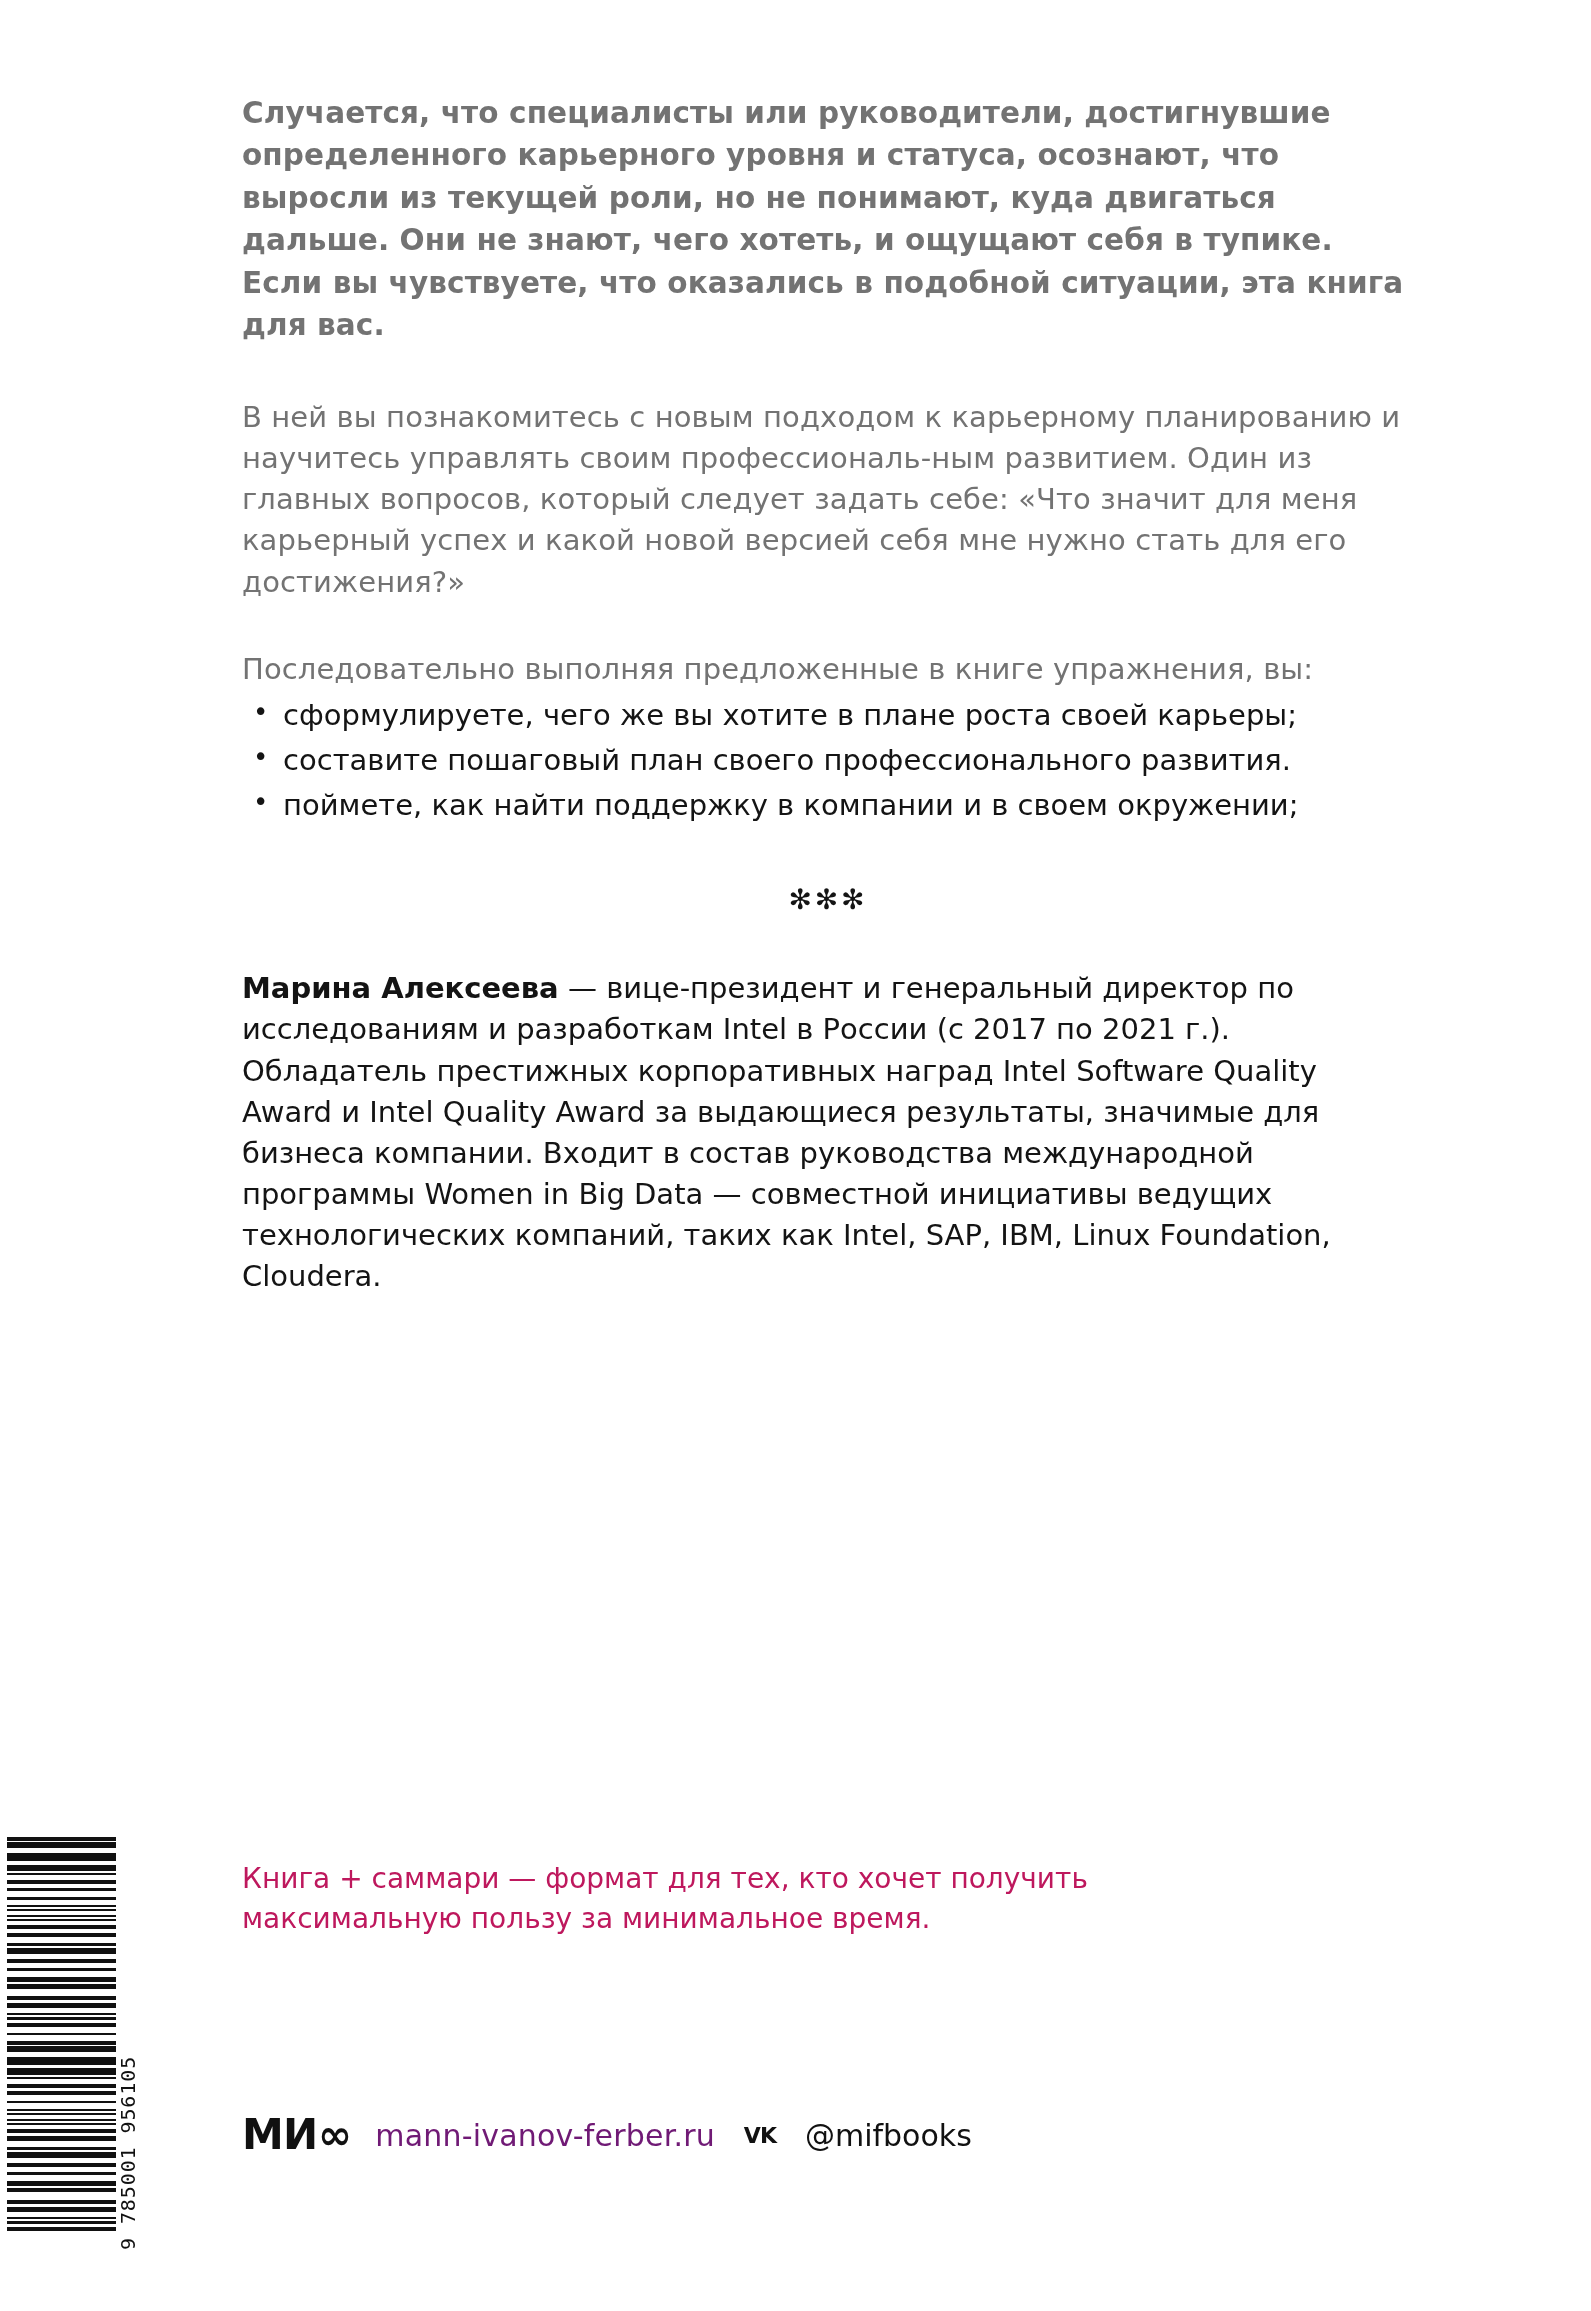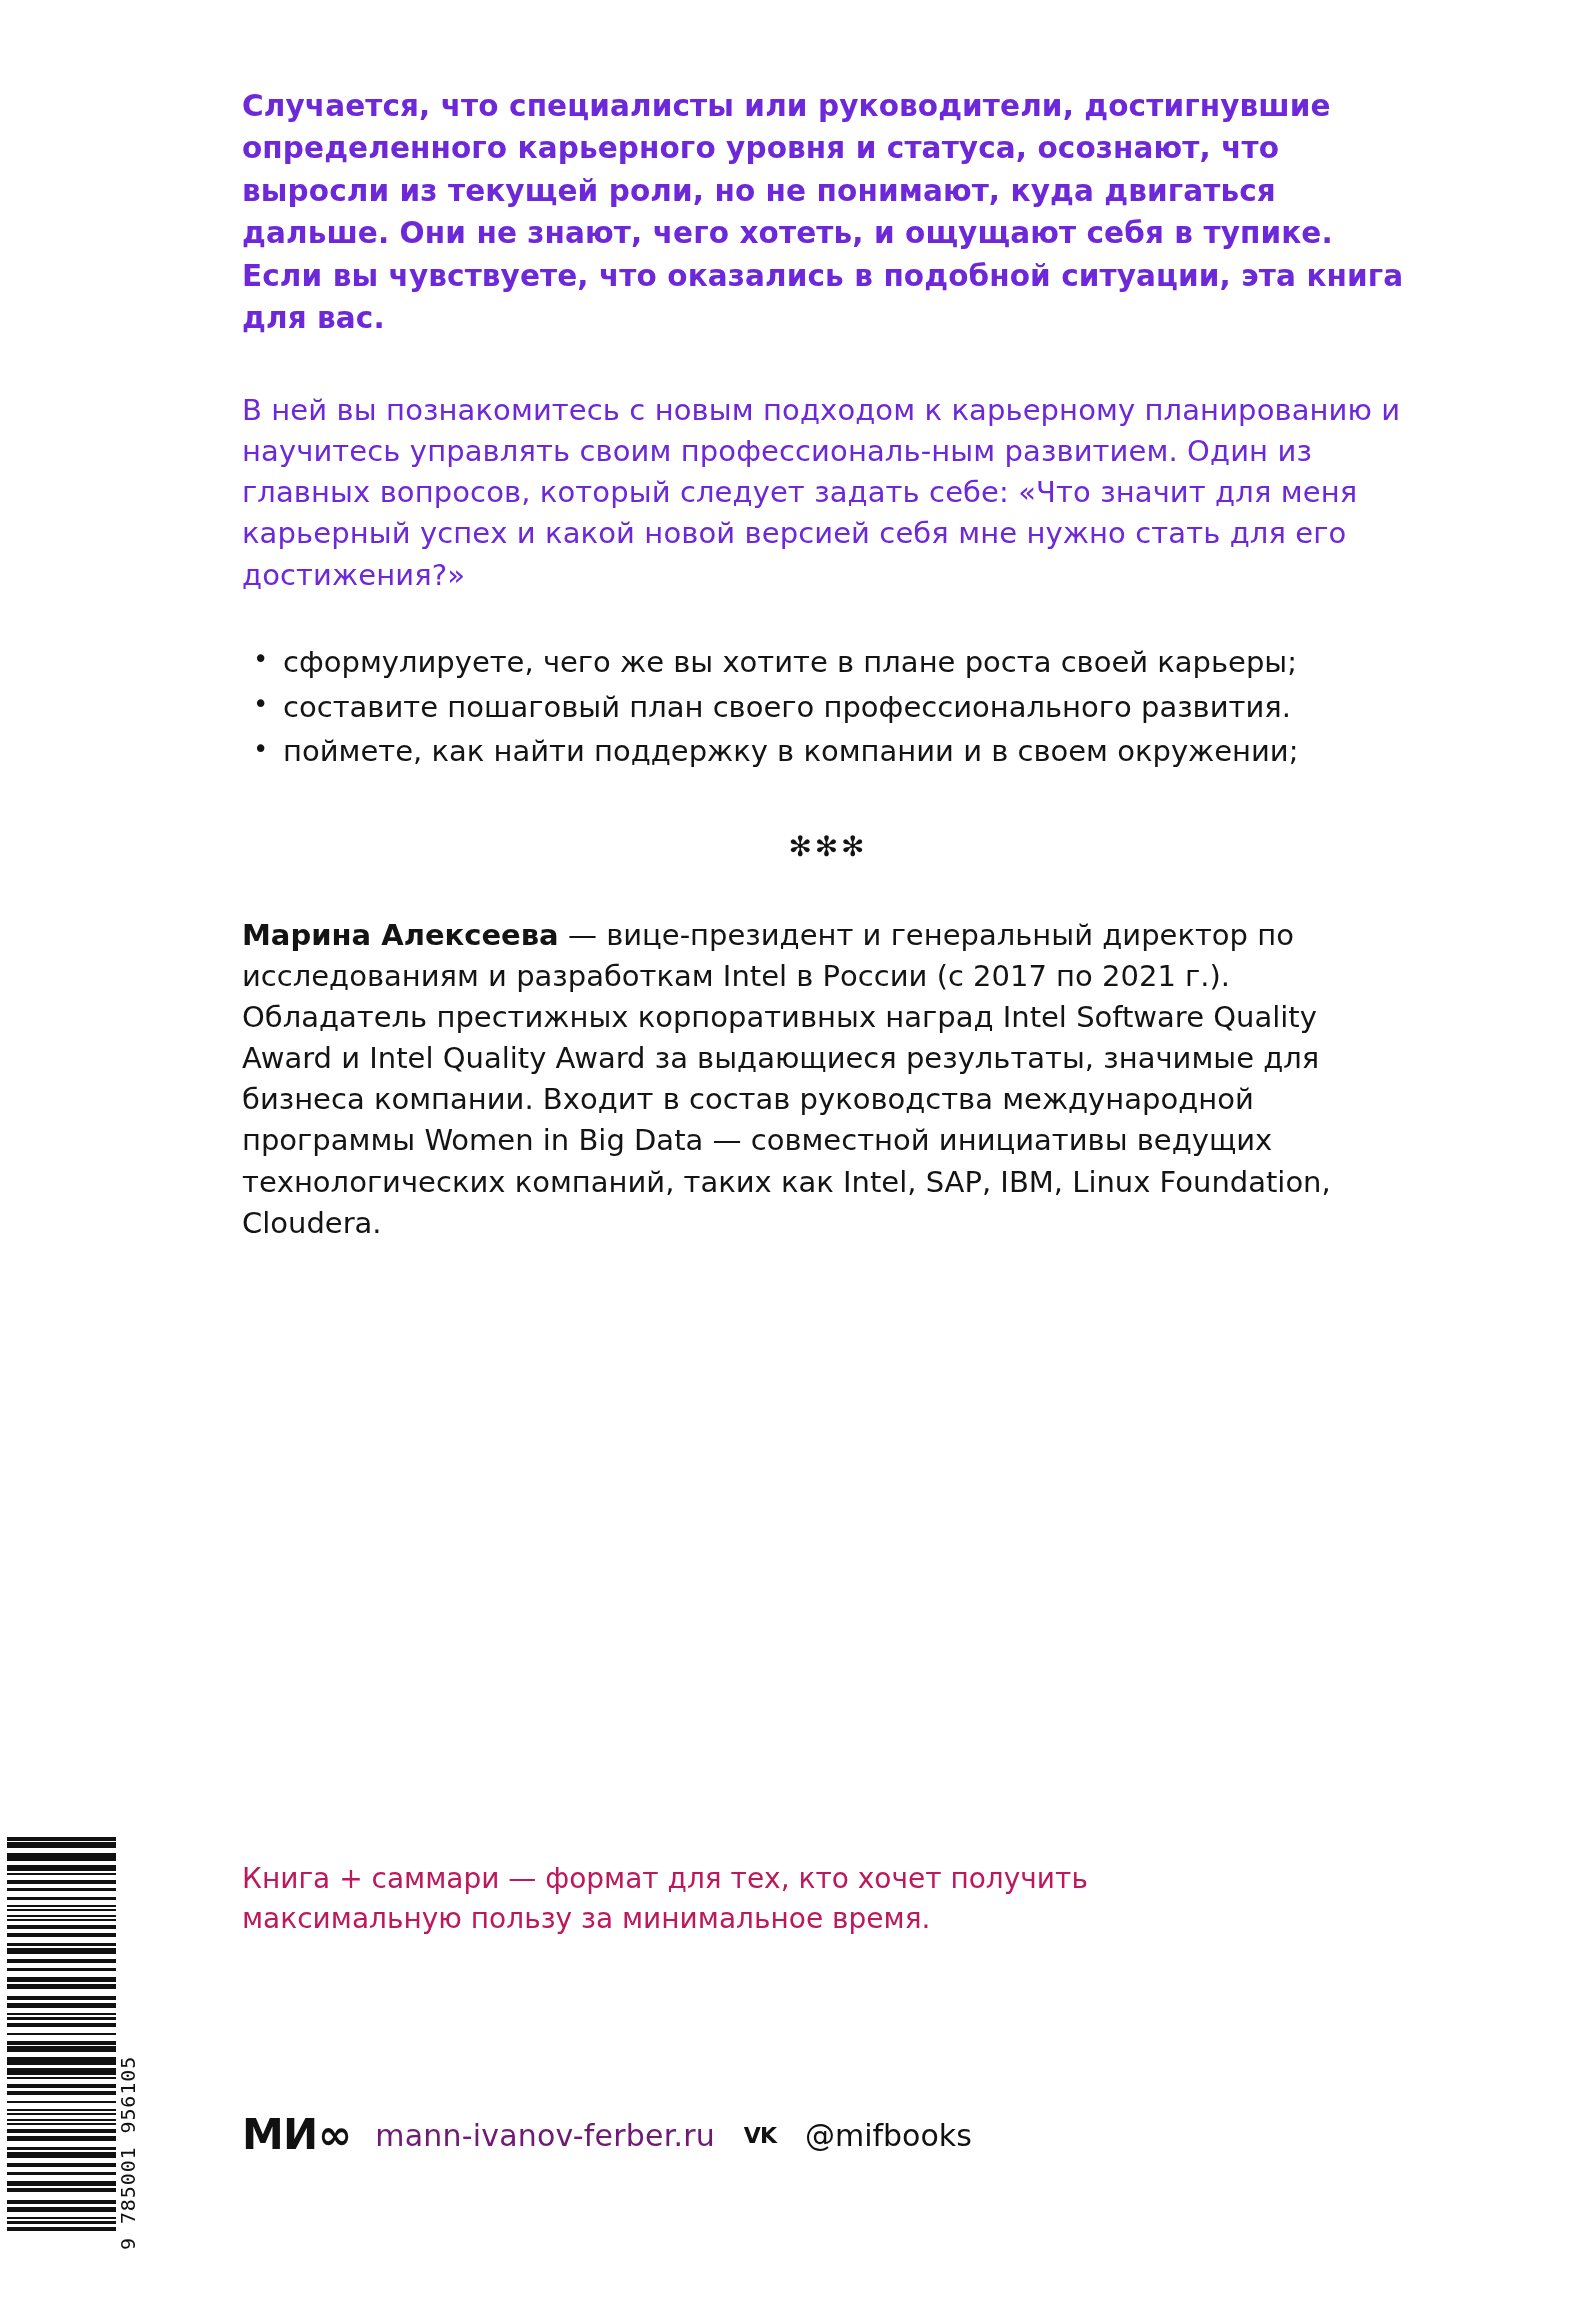--- a/index.html
+++ b/index.html
@@ -25,22 +25,22 @@
     position: absolute;
     left: 242px;
     top: 81px;
     width: 1172px;
   }
 
   .para {
     font-size: 29px;
     line-height: 1.42;
     letter-spacing: 0.1px;
-    margin: 4px 0 37px 0;
-    color: #6d28d9;
+    margin: 11px 0 37px 0;
+    color: #737373;
   }
 
   .para.lead {
     font-weight: 700;
     font-size: 29.5px;
     line-height: 1.44;
     margin-bottom: 50px;
   }
 
   .para.second {
@@ -201,20 +201,21 @@
 <body>
 
 <div class="page">
 
   <div class="content">
 
     <p class="para lead">Случается, что специалисты или руководители, достигнувшие определенного карьерного уровня и статуса, осознают, что выросли из текущей роли, но не понимают, куда двигаться дальше. Они не знают, чего хотеть, и ощущают себя в тупике. Если вы чувствуете,  что оказались в подобной ситуации, эта книга для вас.</p>
 
     <p class="para second">В ней вы познакомитесь с новым подходом к карьерному планированию и научитесь управлять своим профессиональ-ным развитием. Один из главных вопросов, который следует задать себе: «Что значит для меня карьерный успех и какой новой версией себя мне нужно стать для его достижения?»</p>
 
+    <p class="para tight">Последовательно выполняя предложенные в книге упражнения, вы:</p>
 
     <ul class="bullets">
       <li>сформулируете, чего же вы хотите в плане роста своей карьеры;</li>
       <li>составите пошаговый план своего профессионального развития.</li>
       <li>поймете, как найти поддержку в компании и в своем окружении;</li>
     </ul>
 
     <div class="divider">✻✻✻</div>
 
     <p class="bio"><b>Марина Алексеева</b><span> — вице-президент и генеральный директор по исследованиям и разработкам Intel в России (с 2017 по 2021 г.). Обладатель престижных корпоративных наград Intel Software Quality Award и Intel Quality Award за выдающиеся результаты, значимые для бизнеса компании. Входит в состав руководства международной программы Women in Big Data — совместной инициативы ведущих технологических компаний, таких как Intel, SAP, IBM, Linux Foundation, Cloudera.</span></p>

